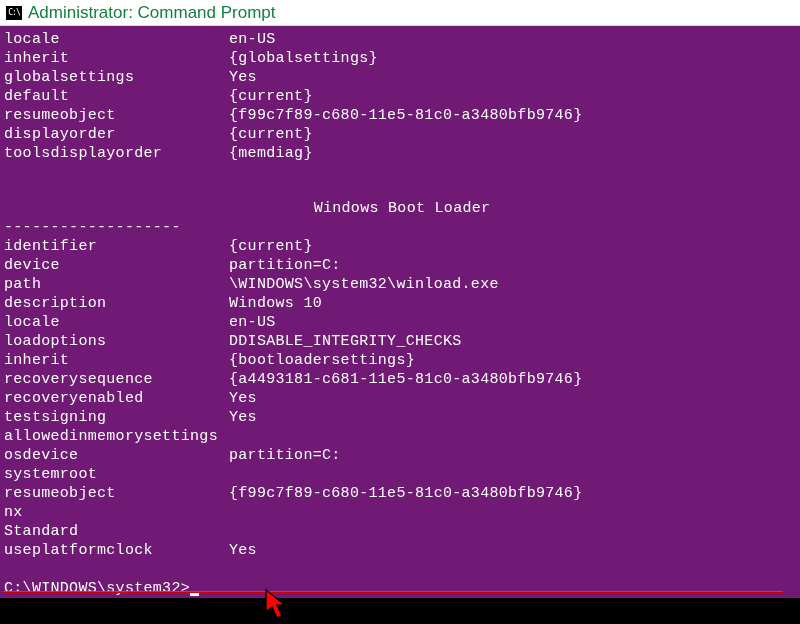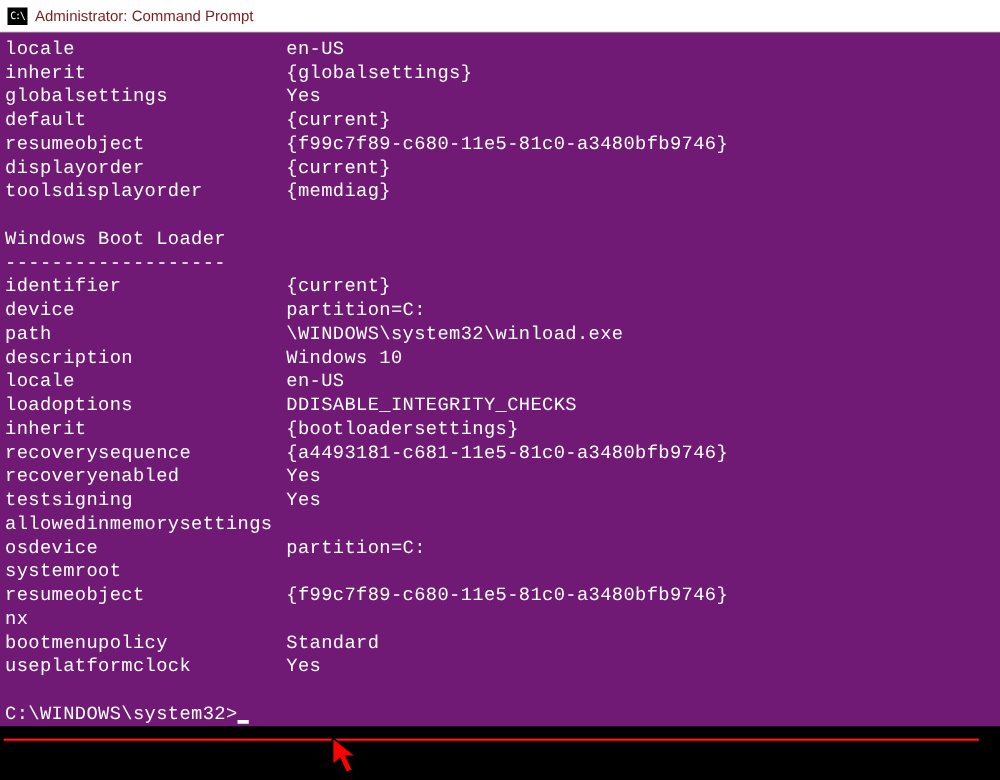--- a/index.html
+++ b/index.html
@@ -26,22 +26,22 @@
       display: flex;
       align-items: center;
       justify-content: center;
       color: #fff;
       font-size: 8px;
       font-family: Consolas, monospace;
       letter-spacing: -1px;
     }
     .titlebar-text {
       font-family: 'Segoe UI', Tahoma, sans-serif;
-      font-size: 12px;
-      color: #7f1d1d;
+      font-size: 17px;
+      color: #15803d;
     }
     .terminal {
       background: #701a75;
       color: #ffffff;
       font-size: 15px;
       line-height: 19px;
       padding: 4px 0 0 4px;
       letter-spacing: 0.3px;
       position: relative;
     }
@@ -50,21 +50,22 @@
       white-space: pre;
     }
     .key {
       width: 225px;
       flex-shrink: 0;
     }
     .val {
       flex: 1;
     }
     .section-header {
-      margin-top: 19px;
+      margin-top: 36px;
+      text-align: center;
     }
     .dashes {
       white-space: pre;
     }
     .prompt-row {
       margin-top: 19px;
       white-space: pre;
     }
     .cursor {
       display: inline-block;
@@ -122,21 +123,21 @@
       <div class="row"><span class="key">loadoptions</span><span class="val">DDISABLE_INTEGRITY_CHECKS</span></div>
       <div class="row"><span class="key">inherit</span><span class="val">{bootloadersettings}</span></div>
       <div class="row"><span class="key">recoverysequence</span><span class="val">{a4493181-c681-11e5-81c0-a3480bfb9746}</span></div>
       <div class="row"><span class="key">recoveryenabled</span><span class="val">Yes</span></div>
       <div class="row"><span class="key">testsigning</span><span class="val">Yes</span></div>
       <div class="row"><span class="key">allowedinmemorysettings</span></div>
       <div class="row"><span class="key">osdevice</span><span class="val">partition=C:</span></div>
       <div class="row"><span class="key">systemroot</span></div>
       <div class="row"><span class="key">resumeobject</span><span class="val">{f99c7f89-c680-11e5-81c0-a3480bfb9746}</span></div>
       <div class="row"><span class="key">nx</span></div>
-      <div class="row"><span class="key">bootmenupolicy</span><span class="val">Standard</span></div>
+      <div class="row"><span class="val">Standard</span></div>
       <div class="row"><span class="key">useplatformclock</span><span class="val">Yes</span></div>
     </div>
 
   <div class="underline"></div>
 
   <div class="prompt-row"><span>C:\WINDOWS\system32&gt;</span><span class="cursor"></span></div>
 
   <svg class="cursor-arrow" width="30" height="34" viewBox="0 0 30 34">
     <path d="M 4 2 L 4 24 L 10 19 L 15 30 L 20 28 L 15 17 L 23 17 Z" fill="#ff0000" stroke="#000000" stroke-width="1.4"></path>
   </svg>

